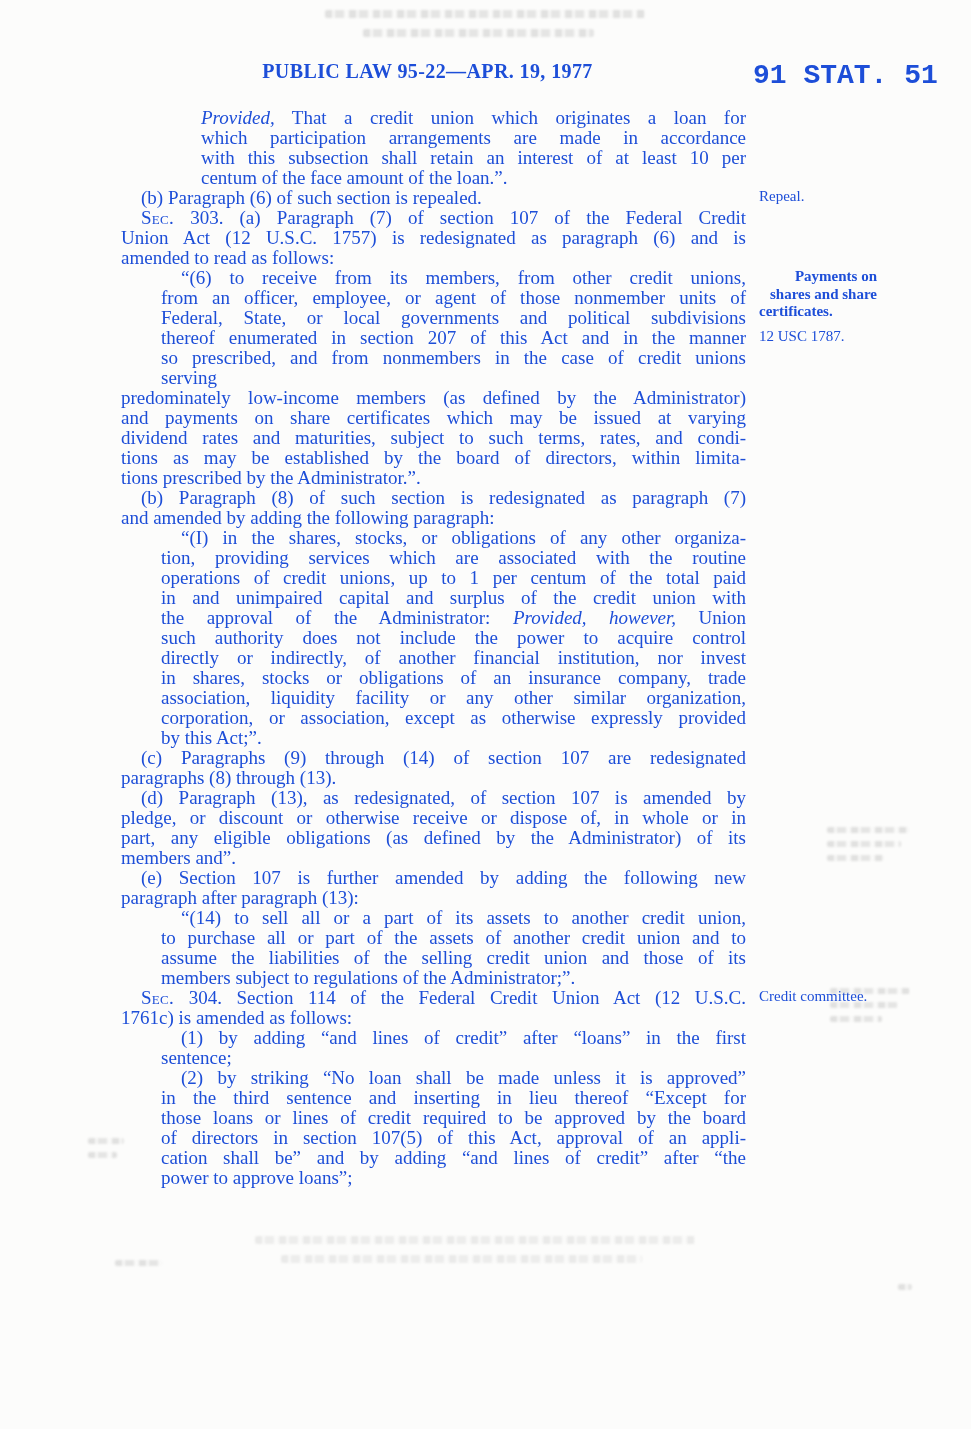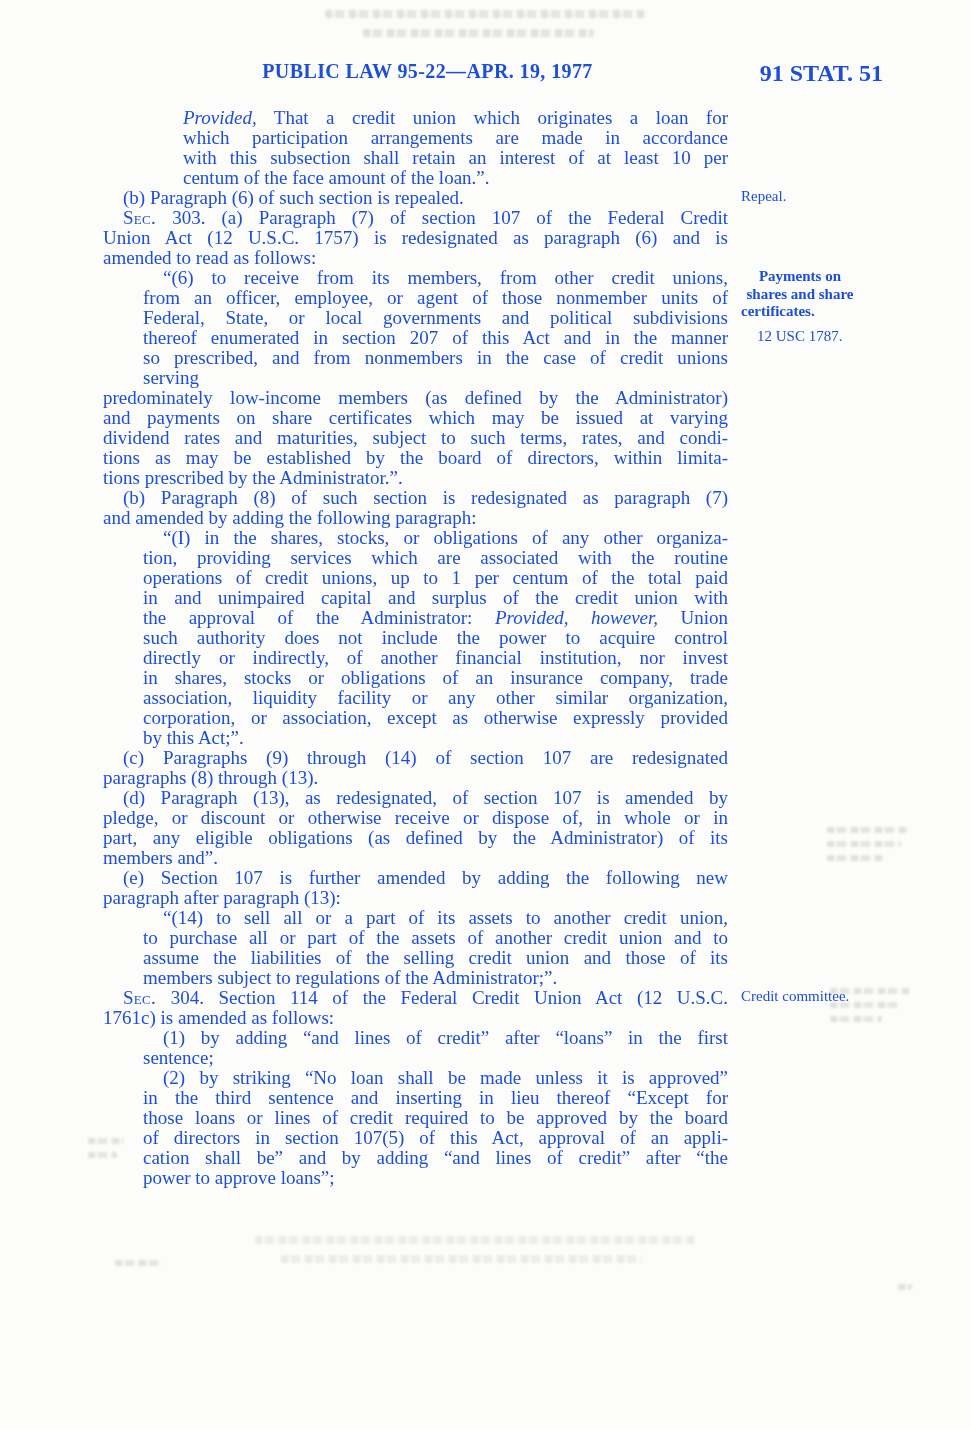--- a/index.html
+++ b/index.html
@@ -14,46 +14,46 @@
     padding-left:8px;
   }
   
   .header-title{
     position:absolute;top:60px;left:115px;width:625px;
     text-align:center;font-weight:bold;font-size:20px;
     letter-spacing:0.4px;white-space:nowrap;
   }
   .header-stat{
     position:absolute;top:60px;left:753px;width:130px;
-    text-align:right;font-weight:bold;font-size:24px;white-space:nowrap;
+    text-align:right;font-weight:bold;font-size:28px;white-space:nowrap;font-family:Liberation Mono, monospace;
   }
   
   .doc-body{
-    position:absolute;top:108px;left:103px;width:625px;
+    position:absolute;top:108px;left:121px;width:625px;
     font-size:19px;line-height:20px;
   }
   .para{position:relative;}
   .line{
     text-align:justify;
     text-align-last:justify;
   }
   .line.last{text-align-last:left;}
   
   .p-hang{padding-left:80px;}
   .p-ind .line.first{padding-left:20px;}
   .p-quote{padding-left:40px;}
   .p-quote .line.first{padding-left:20px;}
   .p-flush{}
   .it{font-style:italic;}
   .sc{font-variant:small-caps;letter-spacing:0.3px;}
   
   .margin-note{
     position:absolute;left:638px;width:118px;
     font-size:15px;line-height:17.5px;
-    text-align:center;text-align-last:left;
+    text-align:right;text-align-last:left;
   }
   
   .ghost{position:absolute;opacity:.38;}
   .gline{
     height:8px;border-radius:2px;margin-bottom:11px;
     background:repeating-linear-gradient(90deg,
       rgba(120,120,120,.55) 0 7px,
       rgba(120,120,120,.12) 7px 10px,
       rgba(120,120,120,.45) 10px 19px,
       rgba(120,120,120,.05) 19px 24px);
@@ -86,21 +86,21 @@
         <div class="line last"><span>amended to read as follows:</span></div>
       </div>
       <div class="para p-quote">
         <div class="line first"><span>“(6) to receive from its members, from other credit unions,</span></div>
         <div class="line"><span>from an officer, employee, or agent of those nonmember units of</span></div>
         <div class="line"><span>Federal, State, or local governments and political subdivisions</span></div>
         <div class="line"><span>thereof enumerated in section 207 of this Act and in the manner</span></div>
         <div class="line"><span>so prescribed, and from nonmembers in the case of credit unions</span></div>
         <div class="line last"><span>serving</span></div>
         <div class="margin-note" style="top: 0px; font-weight: bold;">Payments on shares and share certificates.</div>
-        <div class="margin-note" style="top: 60px; margin-left: 16px;">12 USC 1787.</div>
+        <div class="margin-note" style="top: 60px;">12 USC 1787.</div>
       </div>
       <div class="para p-flush">
         <div class="line first"><span>predominately low-income members (as defined by the Administrator)</span></div>
         <div class="line"><span>and payments on share certificates which may be issued at varying</span></div>
         <div class="line"><span>dividend rates and maturities, subject to such terms, rates, and condi-</span></div>
         <div class="line"><span>tions as may be established by the board of directors, within limita-</span></div>
         <div class="line last"><span>tions prescribed by the Administrator.”.</span></div>
       </div>
       <div class="para p-ind">
         <div class="line first"><span>(b) Paragraph (8) of such section is redesignated as paragraph (7)</span></div>

